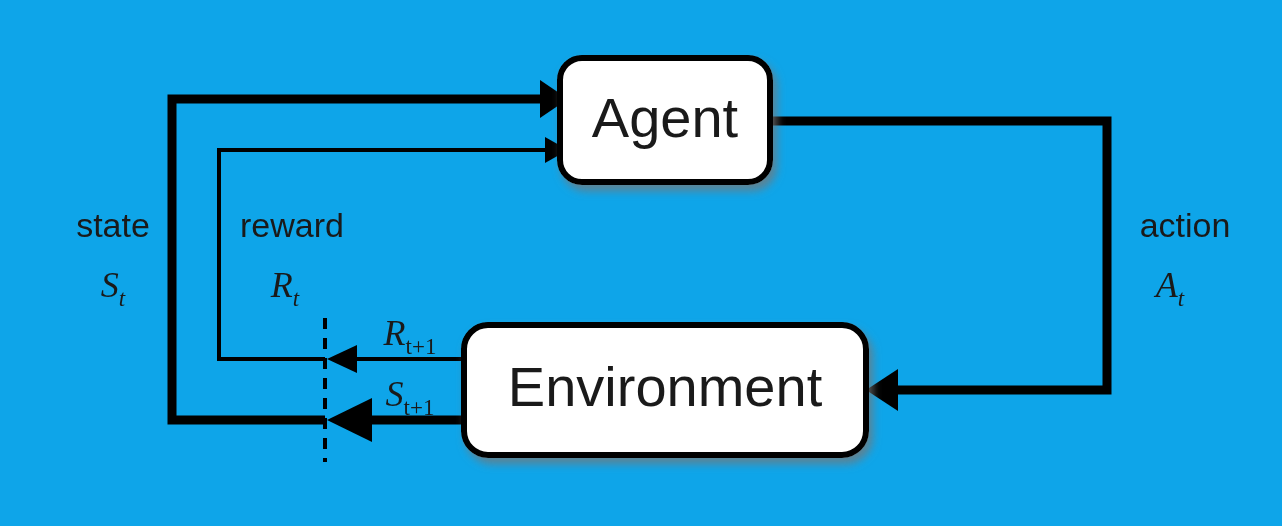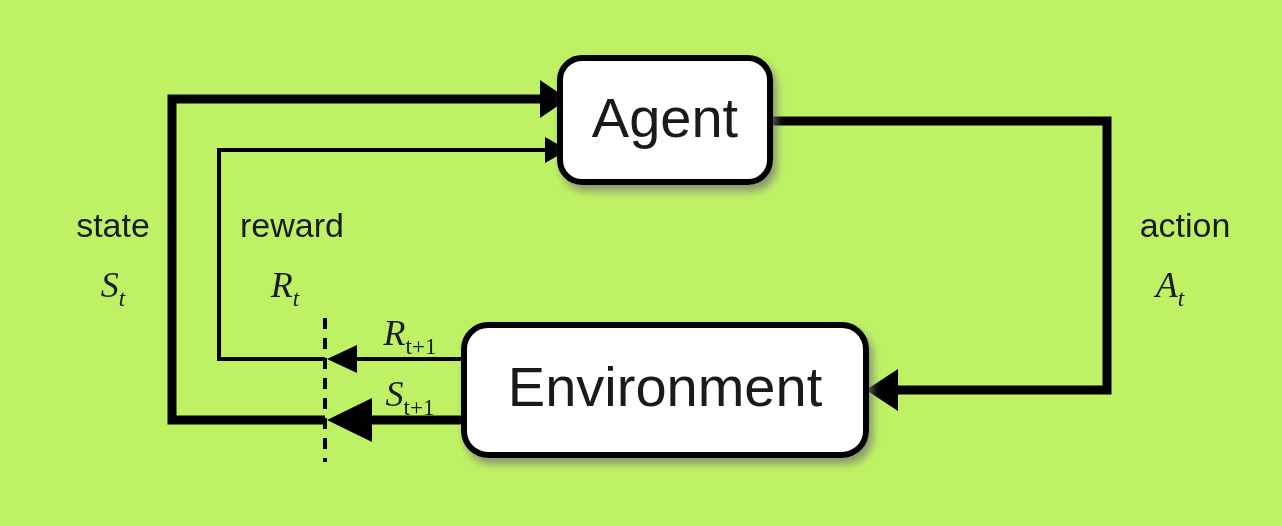--- a/index.html
+++ b/index.html
@@ -11,21 +11,21 @@
   body {
     width: 1282px;
     height: 526px;
     font-family: "Liberation Sans", sans-serif;
     overflow: hidden;
   }
   #diagram-root {
     position: relative;
     width: 1282px;
     height: 526px;
-    background: #bef264;
+    background: #0ea5e9;
   }
   svg.diagram-canvas {
     display: block;
     width: 1282px;
     height: 526px;
   }
   .node-box {
     fill: #ffffff;
     stroke: #000000;
     stroke-width: 6;

